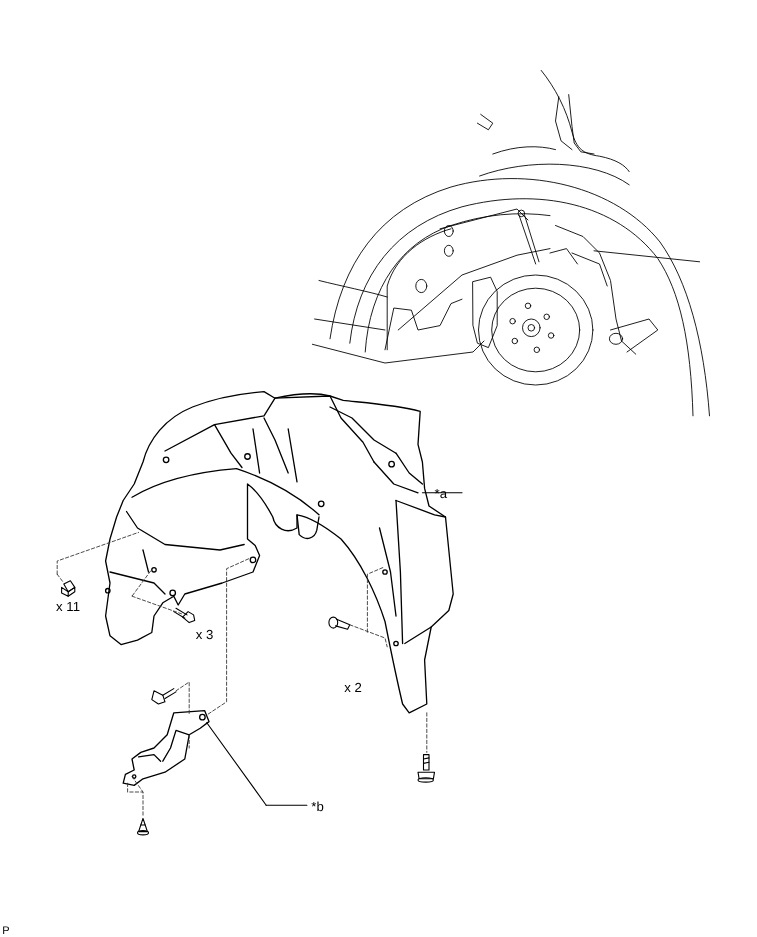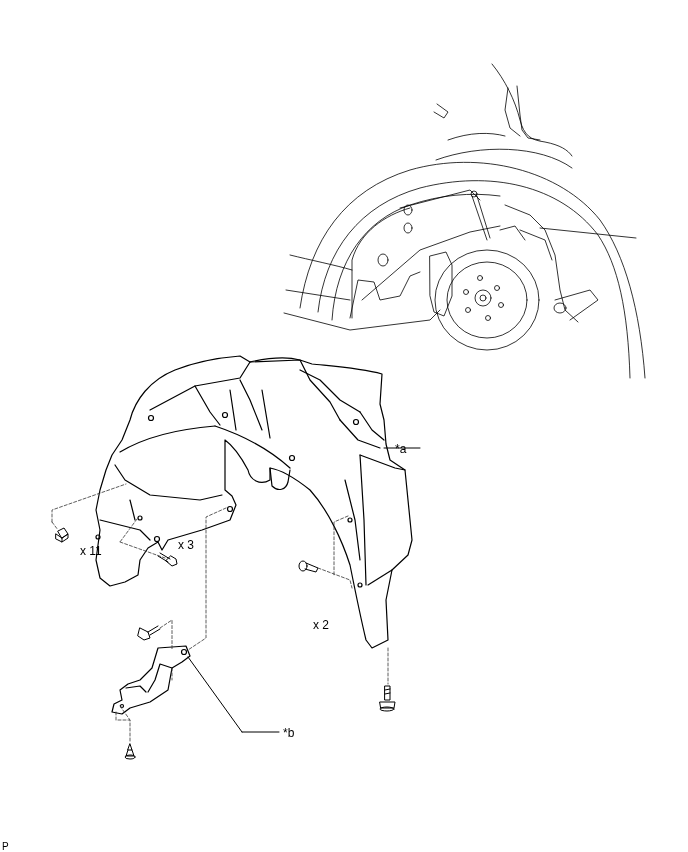--- a/index.html
+++ b/index.html
@@ -165,16 +165,16 @@
     <path d="M116 712 L116 720 L130 720 L130 742"></path>
     <path d="M120 706 L130 720"></path>
     <path d="M318 568 L350 580 L352 588"></path>
     <path d="M348 516 L334 522 L334 575"></path>
     <path d="M388 648 L388 684"></path>
   </g>
 </svg>
 
 <div class="label" style="left:395px; top:443px;">*a</div>
 <div class="label" style="left:283px; top:727px;">*b</div>
-<div class="label" style="left:80px; top:545px;">x 11</div>
-<div class="label" style="left:178px; top:539px;">x 3</div>
+<div class="label" style="left:51px; top:545px;">x 11</div>
+<div class="label" style="left:178px; top:571px;">x 3</div>
 <div class="label" style="left:313px; top:579px;margin-top:40px;">x 2</div>
 <div class="fig-id" style="left:2px; top:842px;">P</div>
 
 </body></html>

